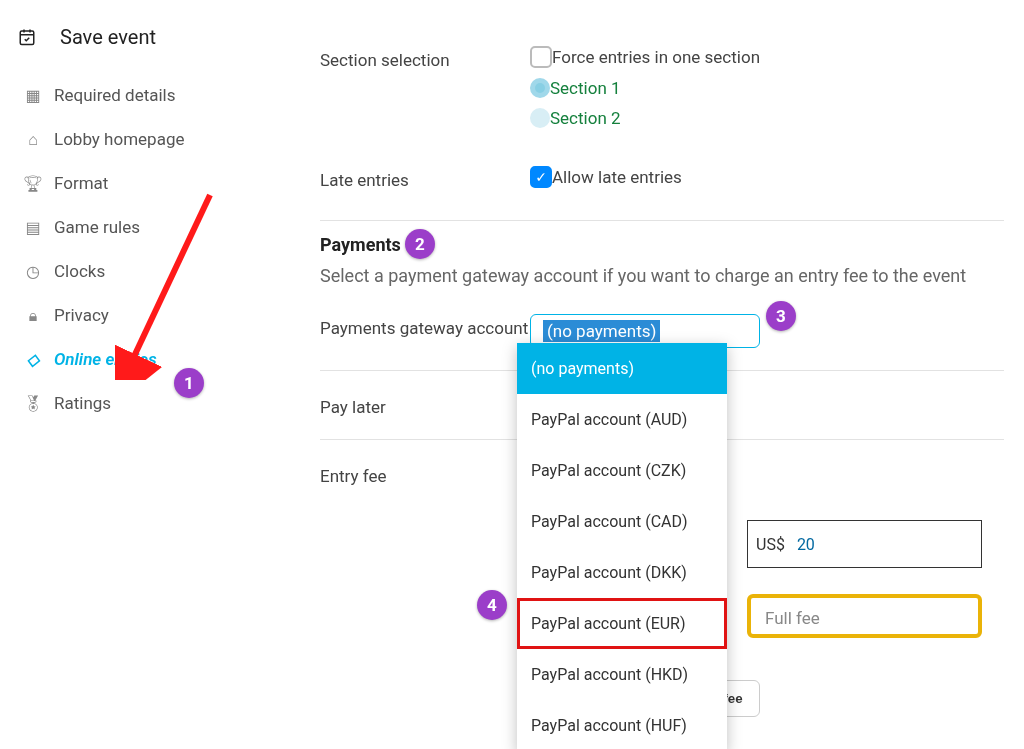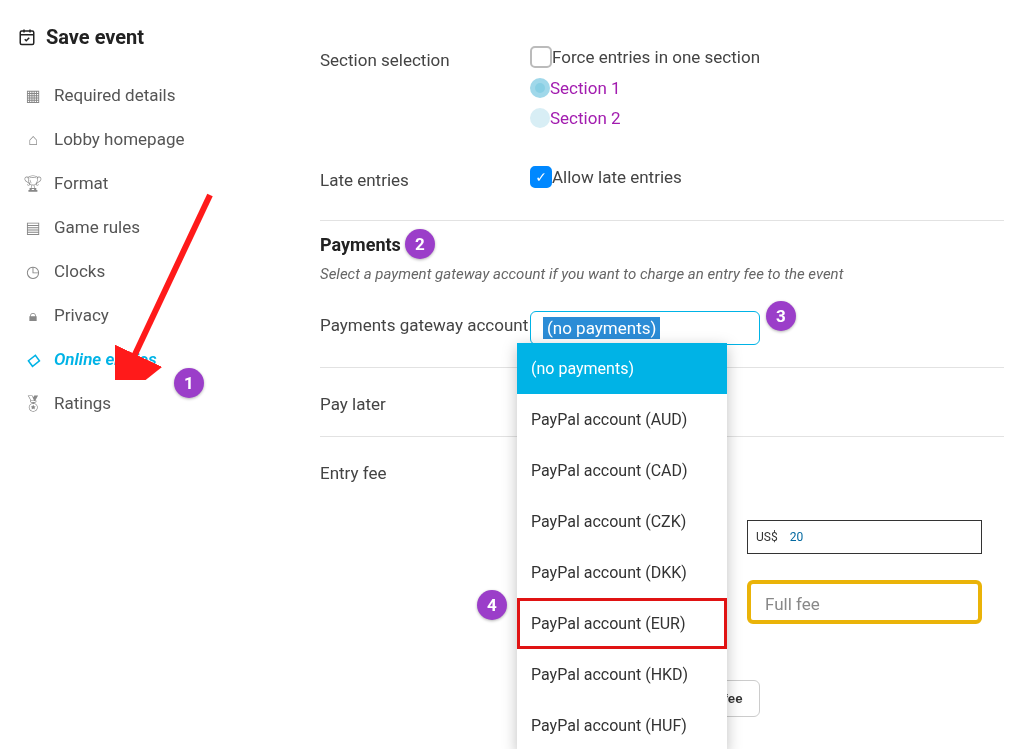--- a/index.html
+++ b/index.html
@@ -15,22 +15,22 @@
   }
   .sidebar {
     position: absolute;
     left: 0; top: 0;
     width: 280px;
     padding: 25px 18px;
   }
   .sidebar-title {
     display: flex;
     align-items: center;
-    gap: 10px;
-    font-weight: 700;
+    gap: 24px;
+    font-weight: 400;
     font-size: 20px;
     color: #222;
     margin-bottom: 24px;
   }
   .nav-item {
     display: flex;
     align-items: center;
     gap: 12px;
     padding: 12px 6px;
     color: #555;
@@ -67,34 +67,33 @@
   .section-heading {
     font-weight: 700;
     font-size: 18px;
     color: #222;
     display: flex;
     align-items: center;
     gap: 4px;
     margin-top: 6px;
   }
   .section-sub {
-    font-style: italic;
     color: #666;
-    font-size: 15px;
+    font-size: 18px;
     margin: 6px 0 14px 0;
   }
   .check-row, .radio-row {
     display: flex;
     align-items: center;
     gap: 0;
     color: #444;
     margin-bottom: 10px;
     font-size: 17px;
   }
-  .radio-row.muted { color: #a21caf; text-align: right; }
+  .radio-row.muted { color: #15803d; text-align: right; }
   .checkbox {
     width: 22px; height: 22px;
     border: 2px solid #bbb;
     border-radius: 5px;
     display: inline-flex;
     align-items: center;
     justify-content: center;
     background: #fff;
   }
   .checkbox.checked {
@@ -152,24 +151,24 @@
     outline: 3px solid #e01313;
     outline-offset: -3px;
   }
 
   .fee-box {
     position: absolute;
     left: 747px; top: 520px;
     width: 240px;
   }
   .fee-input {
-    width: 235px; height: 34px;
+    width: 235px; height: 48px;
     border: 1px solid #333;
     display: flex; align-items: center;
-    font-size: 12px;
+    font-size: 16px;
   }
   .fee-prefix { padding: 0 8px; color: #333; }
   .fee-val { padding: 0 4px; color: #0369a1; }
   .fee-name {
     margin-top: 26px;
     width: 235px; height: 44px;
     border: 4px solid #eab308;
     border-radius: 6px;
     padding: 10px 14px;
     color: #888;
@@ -306,22 +305,22 @@
   <hr class="divider">
 
   <div class="form-row">
     <div class="form-label">Entry fee</div>
   </div>
 </main>
 
 <div class="dropdown">
   <div class="dropdown-opt sel">(no payments)</div>
   <div class="dropdown-opt">PayPal account (AUD)</div>
+  <div class="dropdown-opt">PayPal account (CZK)</div>
   <div class="dropdown-opt">PayPal account (CAD)</div>
-  <div class="dropdown-opt">PayPal account (CZK)</div>
   <div class="dropdown-opt">PayPal account (DKK)</div>
   <div class="dropdown-opt highlight">PayPal account (EUR)</div>
   <div class="dropdown-opt">PayPal account (HKD)</div>
   <div class="dropdown-opt">PayPal account (HUF)</div>
 </div>
 
 <div class="fee-box">
   <div class="fee-input">
     <span class="fee-prefix">US$</span>
     <span class="fee-val">20</span>

